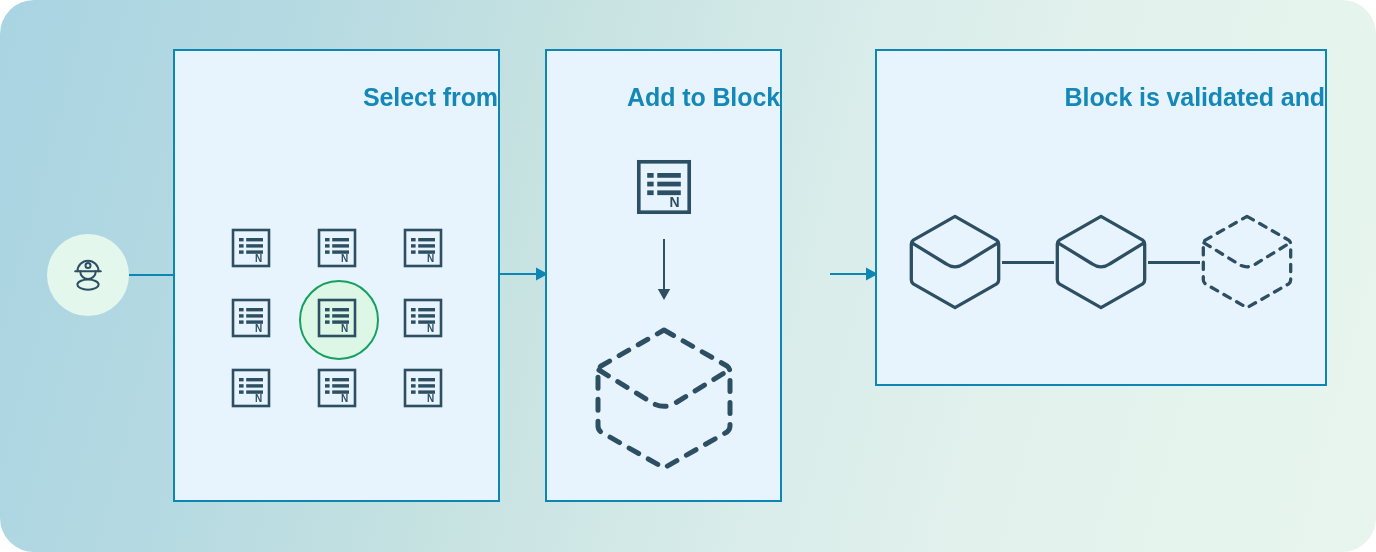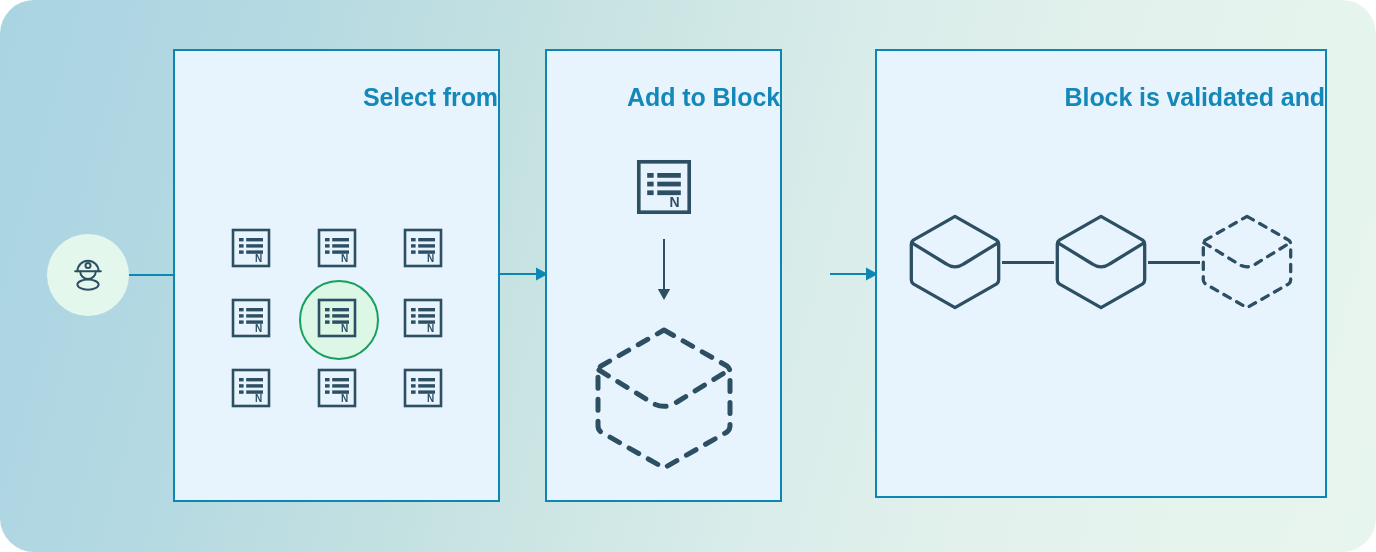--- a/index.html
+++ b/index.html
@@ -62,21 +62,21 @@
 
   
   .panel {
     position: absolute;
     background: #e8f4fd;
     border: 2px solid #0d86b4;
     box-sizing: border-box;
   }
   .panel-1 { left: 173px; top: 49px; width: 327px; height: 453px; }
   .panel-2 { left: 545px; top: 49px; width: 237px; height: 453px; }
-  .panel-3 { left: 875px; top: 49px; width: 452px; height: 449px; }
+  .panel-3 { left: 875px; top: 49px; width: 452px; height: 337px; }
 
   .panel-title {
     text-align: right;
     color: #1488b8;
     font-weight: bold;
     font-size: 25px;
     line-height: 48px;
     padding-top: 22px;
     letter-spacing: -0.1px;
   }

